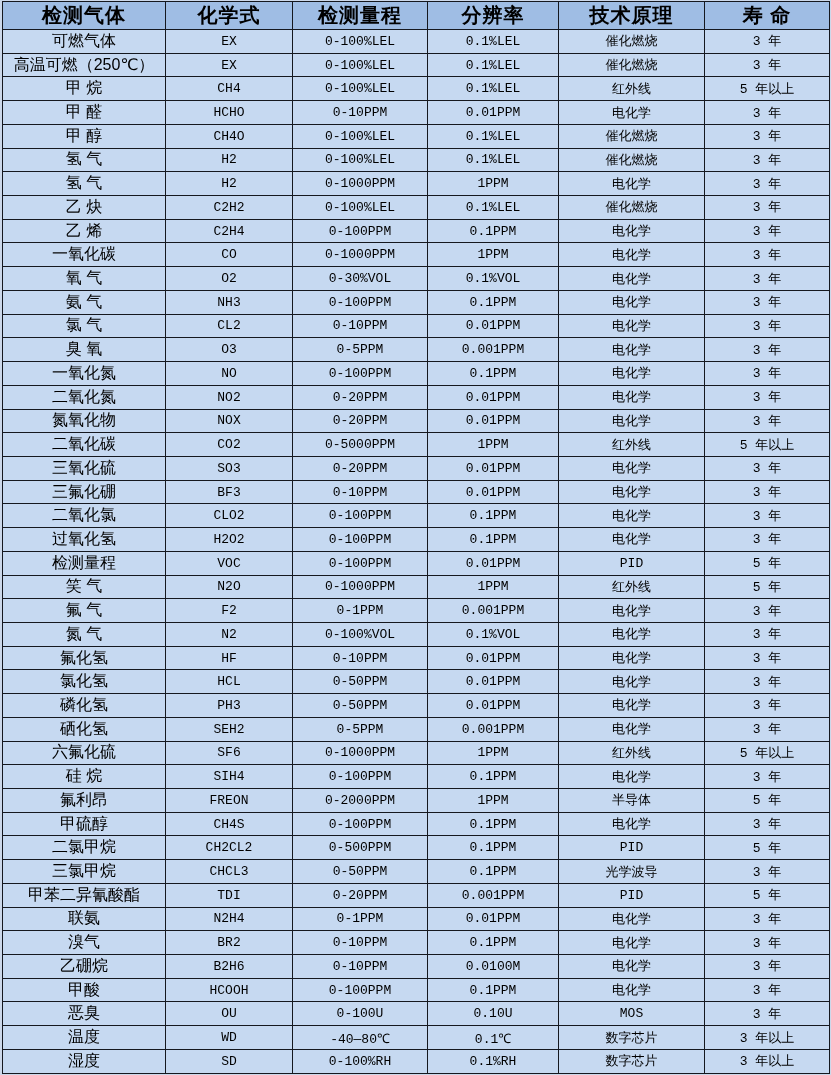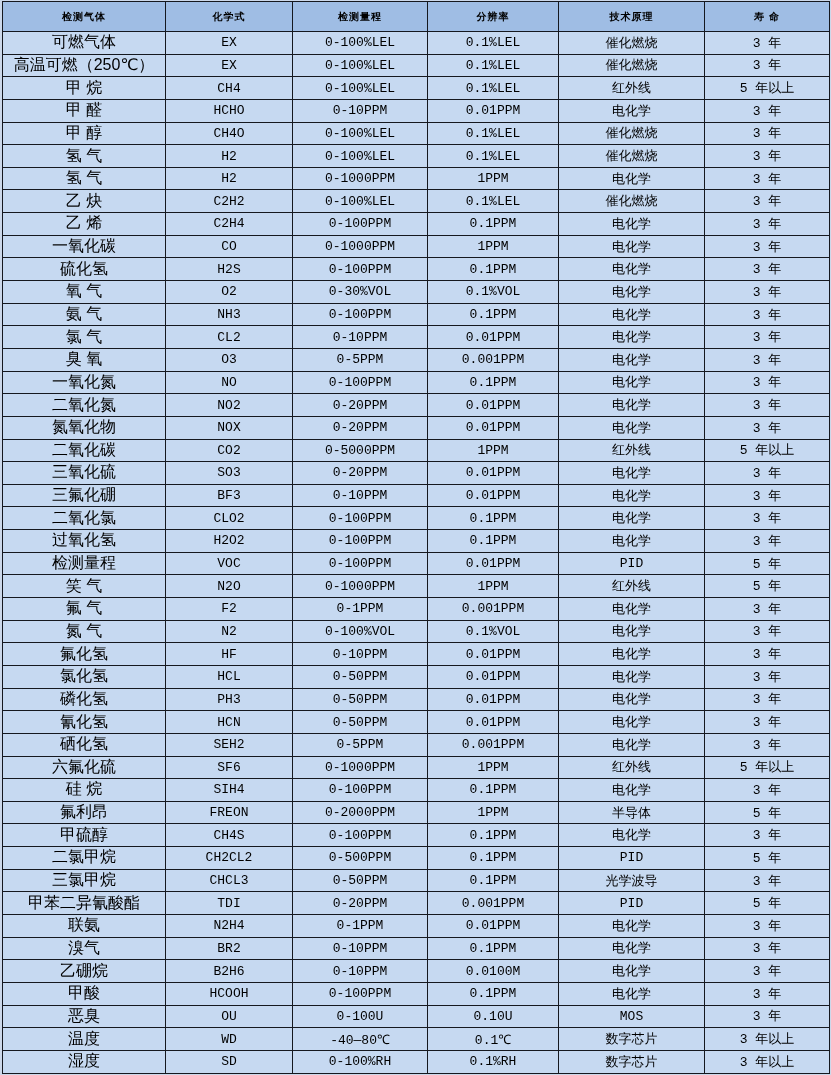--- a/index.html
+++ b/index.html
@@ -34,22 +34,22 @@
     border: 1px solid var(--border);
     text-align: center;
     vertical-align: middle;
     padding: 0 2px;
     white-space: nowrap;
     overflow: hidden;
   }
   .spec-table th {
     background: var(--header-bg);
     font-weight: bold;
-    font-size: 10px;
-    height: 30px;
+    font-size: 20px;
+    height: 23px;
     letter-spacing: 1px;
     font-family: "Liberation Sans", "DejaVu Sans", sans-serif;
   }
   .spec-table td {
     background: var(--row-bg);
     font-size: 13px;
   }
   .spec-table td.c0 {
     font-size: 16px;
     font-family: "Liberation Sans", "DejaVu Sans", sans-serif;
@@ -156,28 +156,20 @@
       </tr>
       <tr>
         <td class="c0">一氧化碳</td>
         <td class="c1">CO</td>
         <td class="c2">0-1000PPM</td>
         <td class="c3">1PPM</td>
         <td class="c4">电化学</td>
         <td class="c5">3 年</td>
       </tr>
       <tr>
-        <td class="c0">硫化氢</td>
-        <td class="c1">H2S</td>
-        <td class="c2">0-100PPM</td>
-        <td class="c3">0.1PPM</td>
-        <td class="c4">电化学</td>
-        <td class="c5">3 年</td>
-      </tr>
-      <tr>
         <td class="c0">氧 气</td>
         <td class="c1">O2</td>
         <td class="c2">0-30%VOL</td>
         <td class="c3">0.1%VOL</td>
         <td class="c4">电化学</td>
         <td class="c5">3 年</td>
       </tr>
       <tr>
         <td class="c0">氨 气</td>
         <td class="c1">NH3</td>
@@ -310,28 +302,20 @@
         <td class="c0">氯化氢</td>
         <td class="c1">HCL</td>
         <td class="c2">0-50PPM</td>
         <td class="c3">0.01PPM</td>
         <td class="c4">电化学</td>
         <td class="c5">3 年</td>
       </tr>
       <tr>
         <td class="c0">磷化氢</td>
         <td class="c1">PH3</td>
-        <td class="c2">0-50PPM</td>
-        <td class="c3">0.01PPM</td>
-        <td class="c4">电化学</td>
-        <td class="c5">3 年</td>
-      </tr>
-      <tr>
-        <td class="c0">氰化氢</td>
-        <td class="c1">HCN</td>
         <td class="c2">0-50PPM</td>
         <td class="c3">0.01PPM</td>
         <td class="c4">电化学</td>
         <td class="c5">3 年</td>
       </tr>
       <tr>
         <td class="c0">硒化氢</td>
         <td class="c1">SEH2</td>
         <td class="c2">0-5PPM</td>
         <td class="c3">0.001PPM</td>

